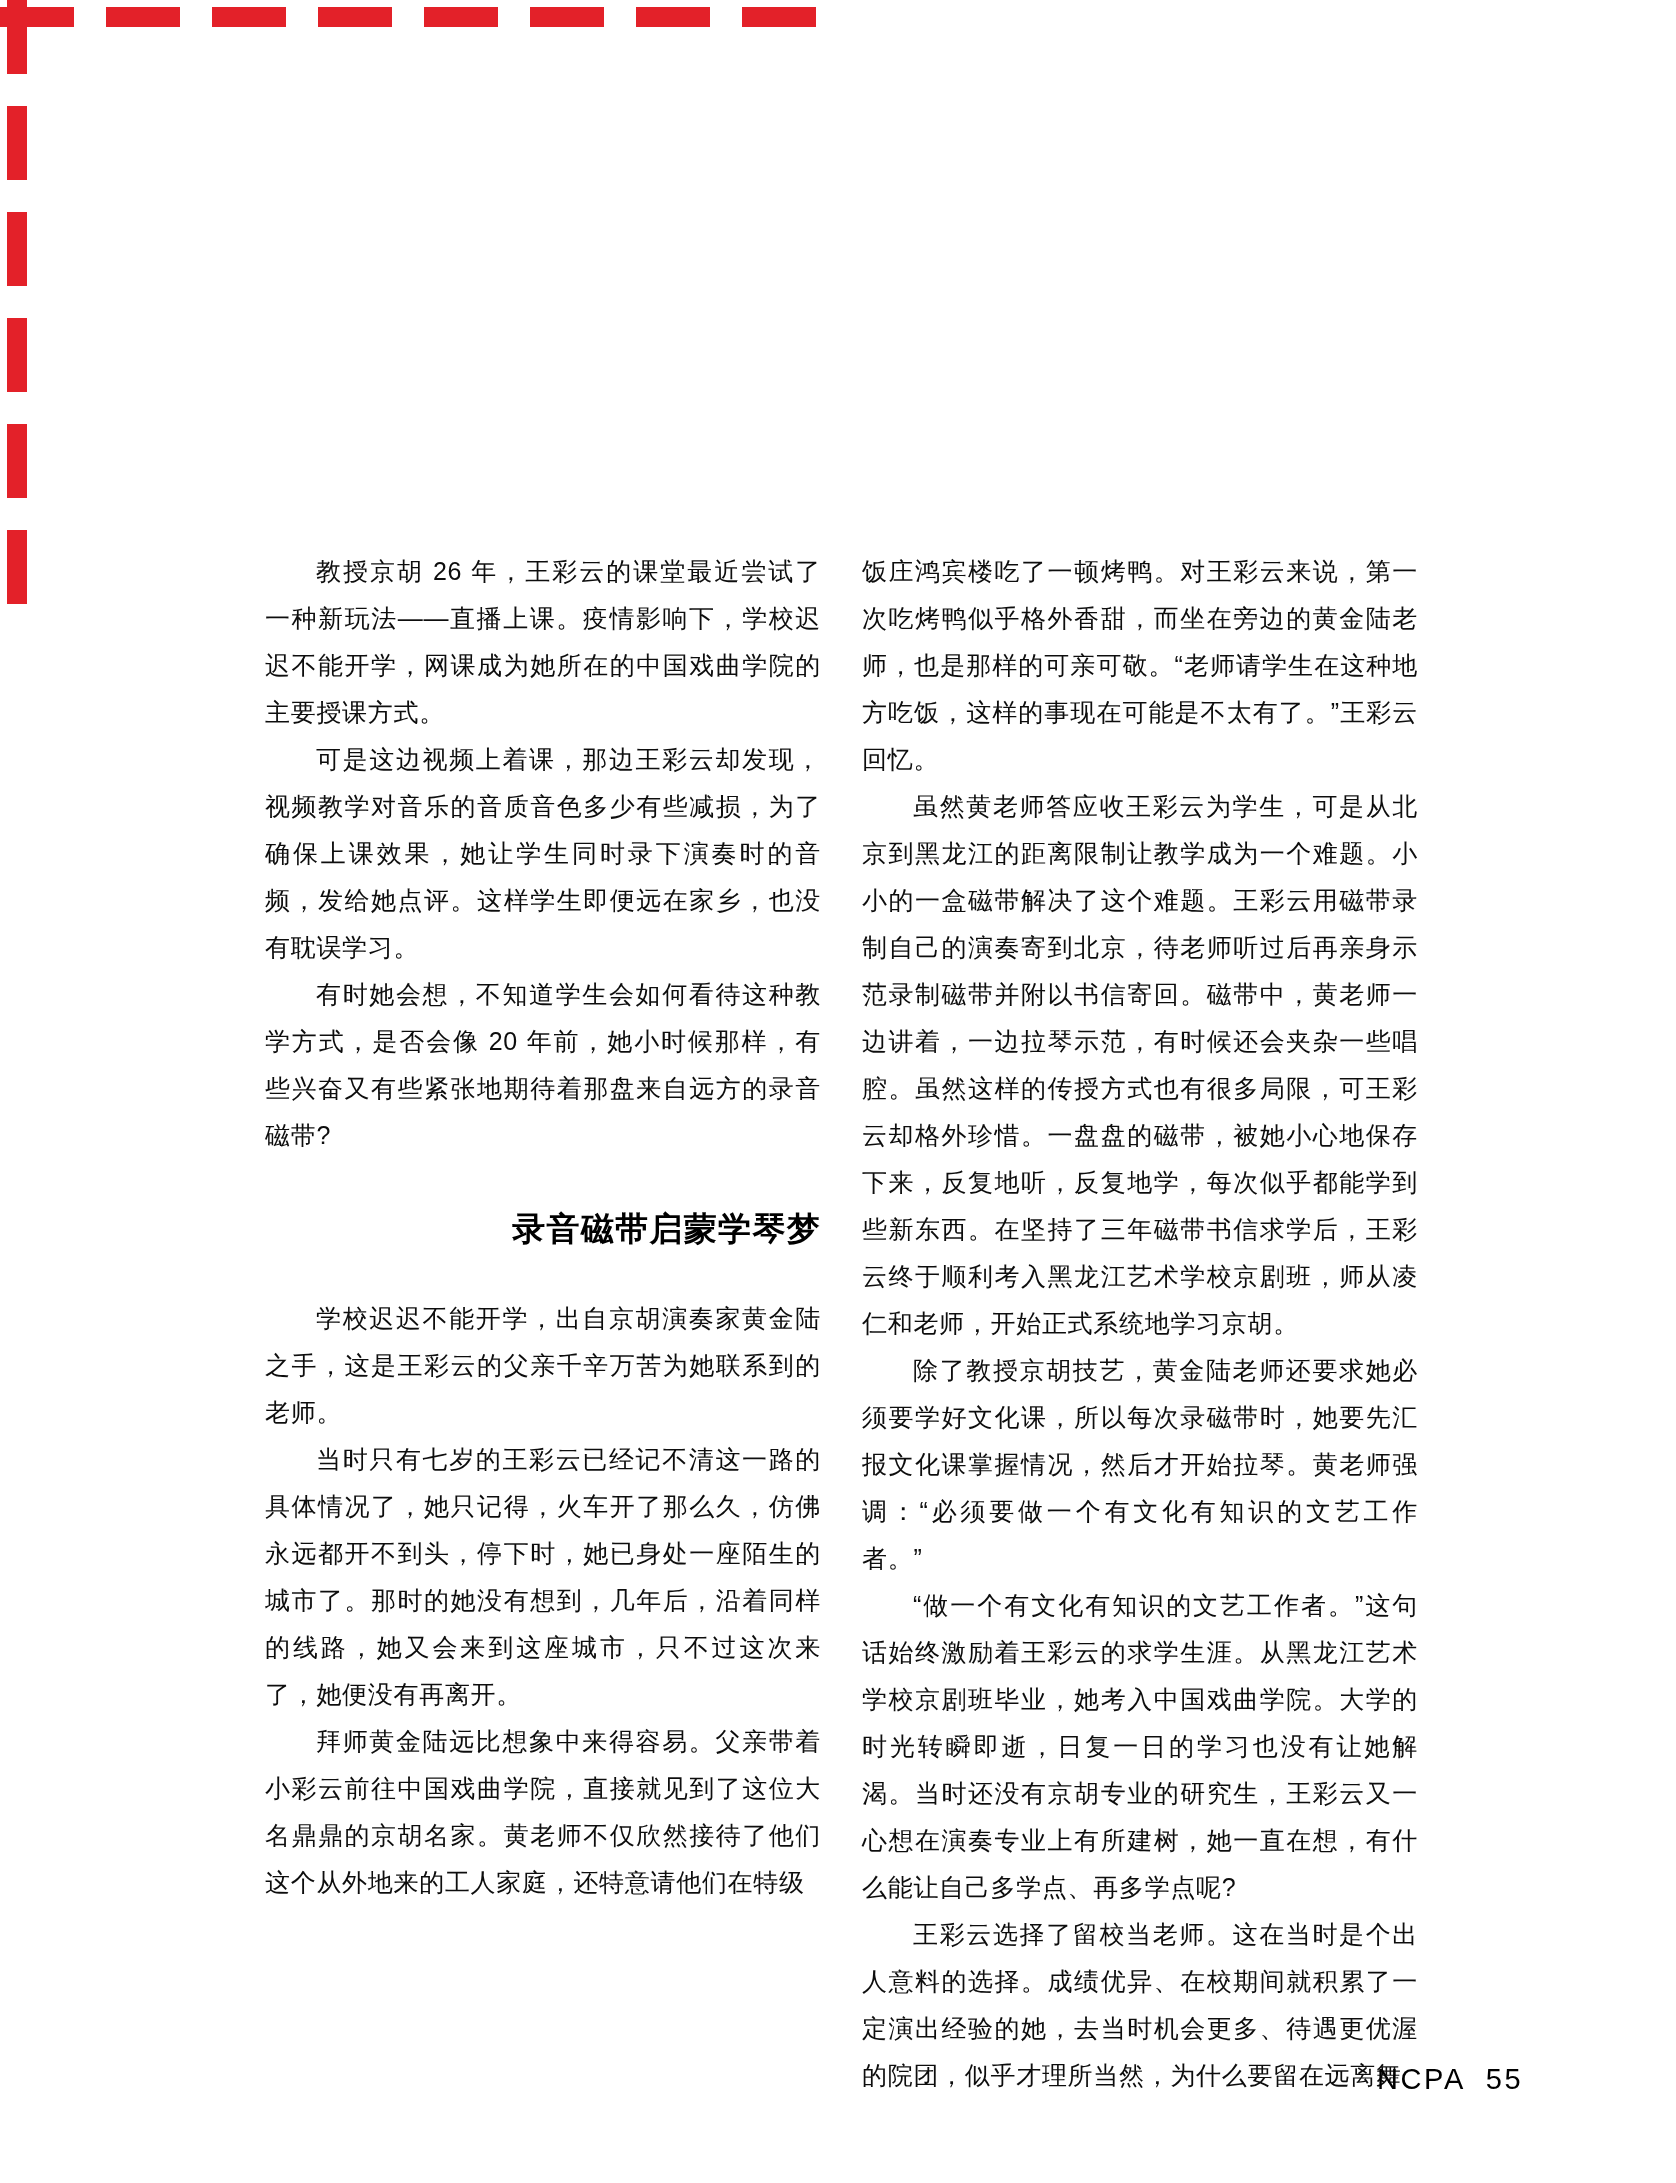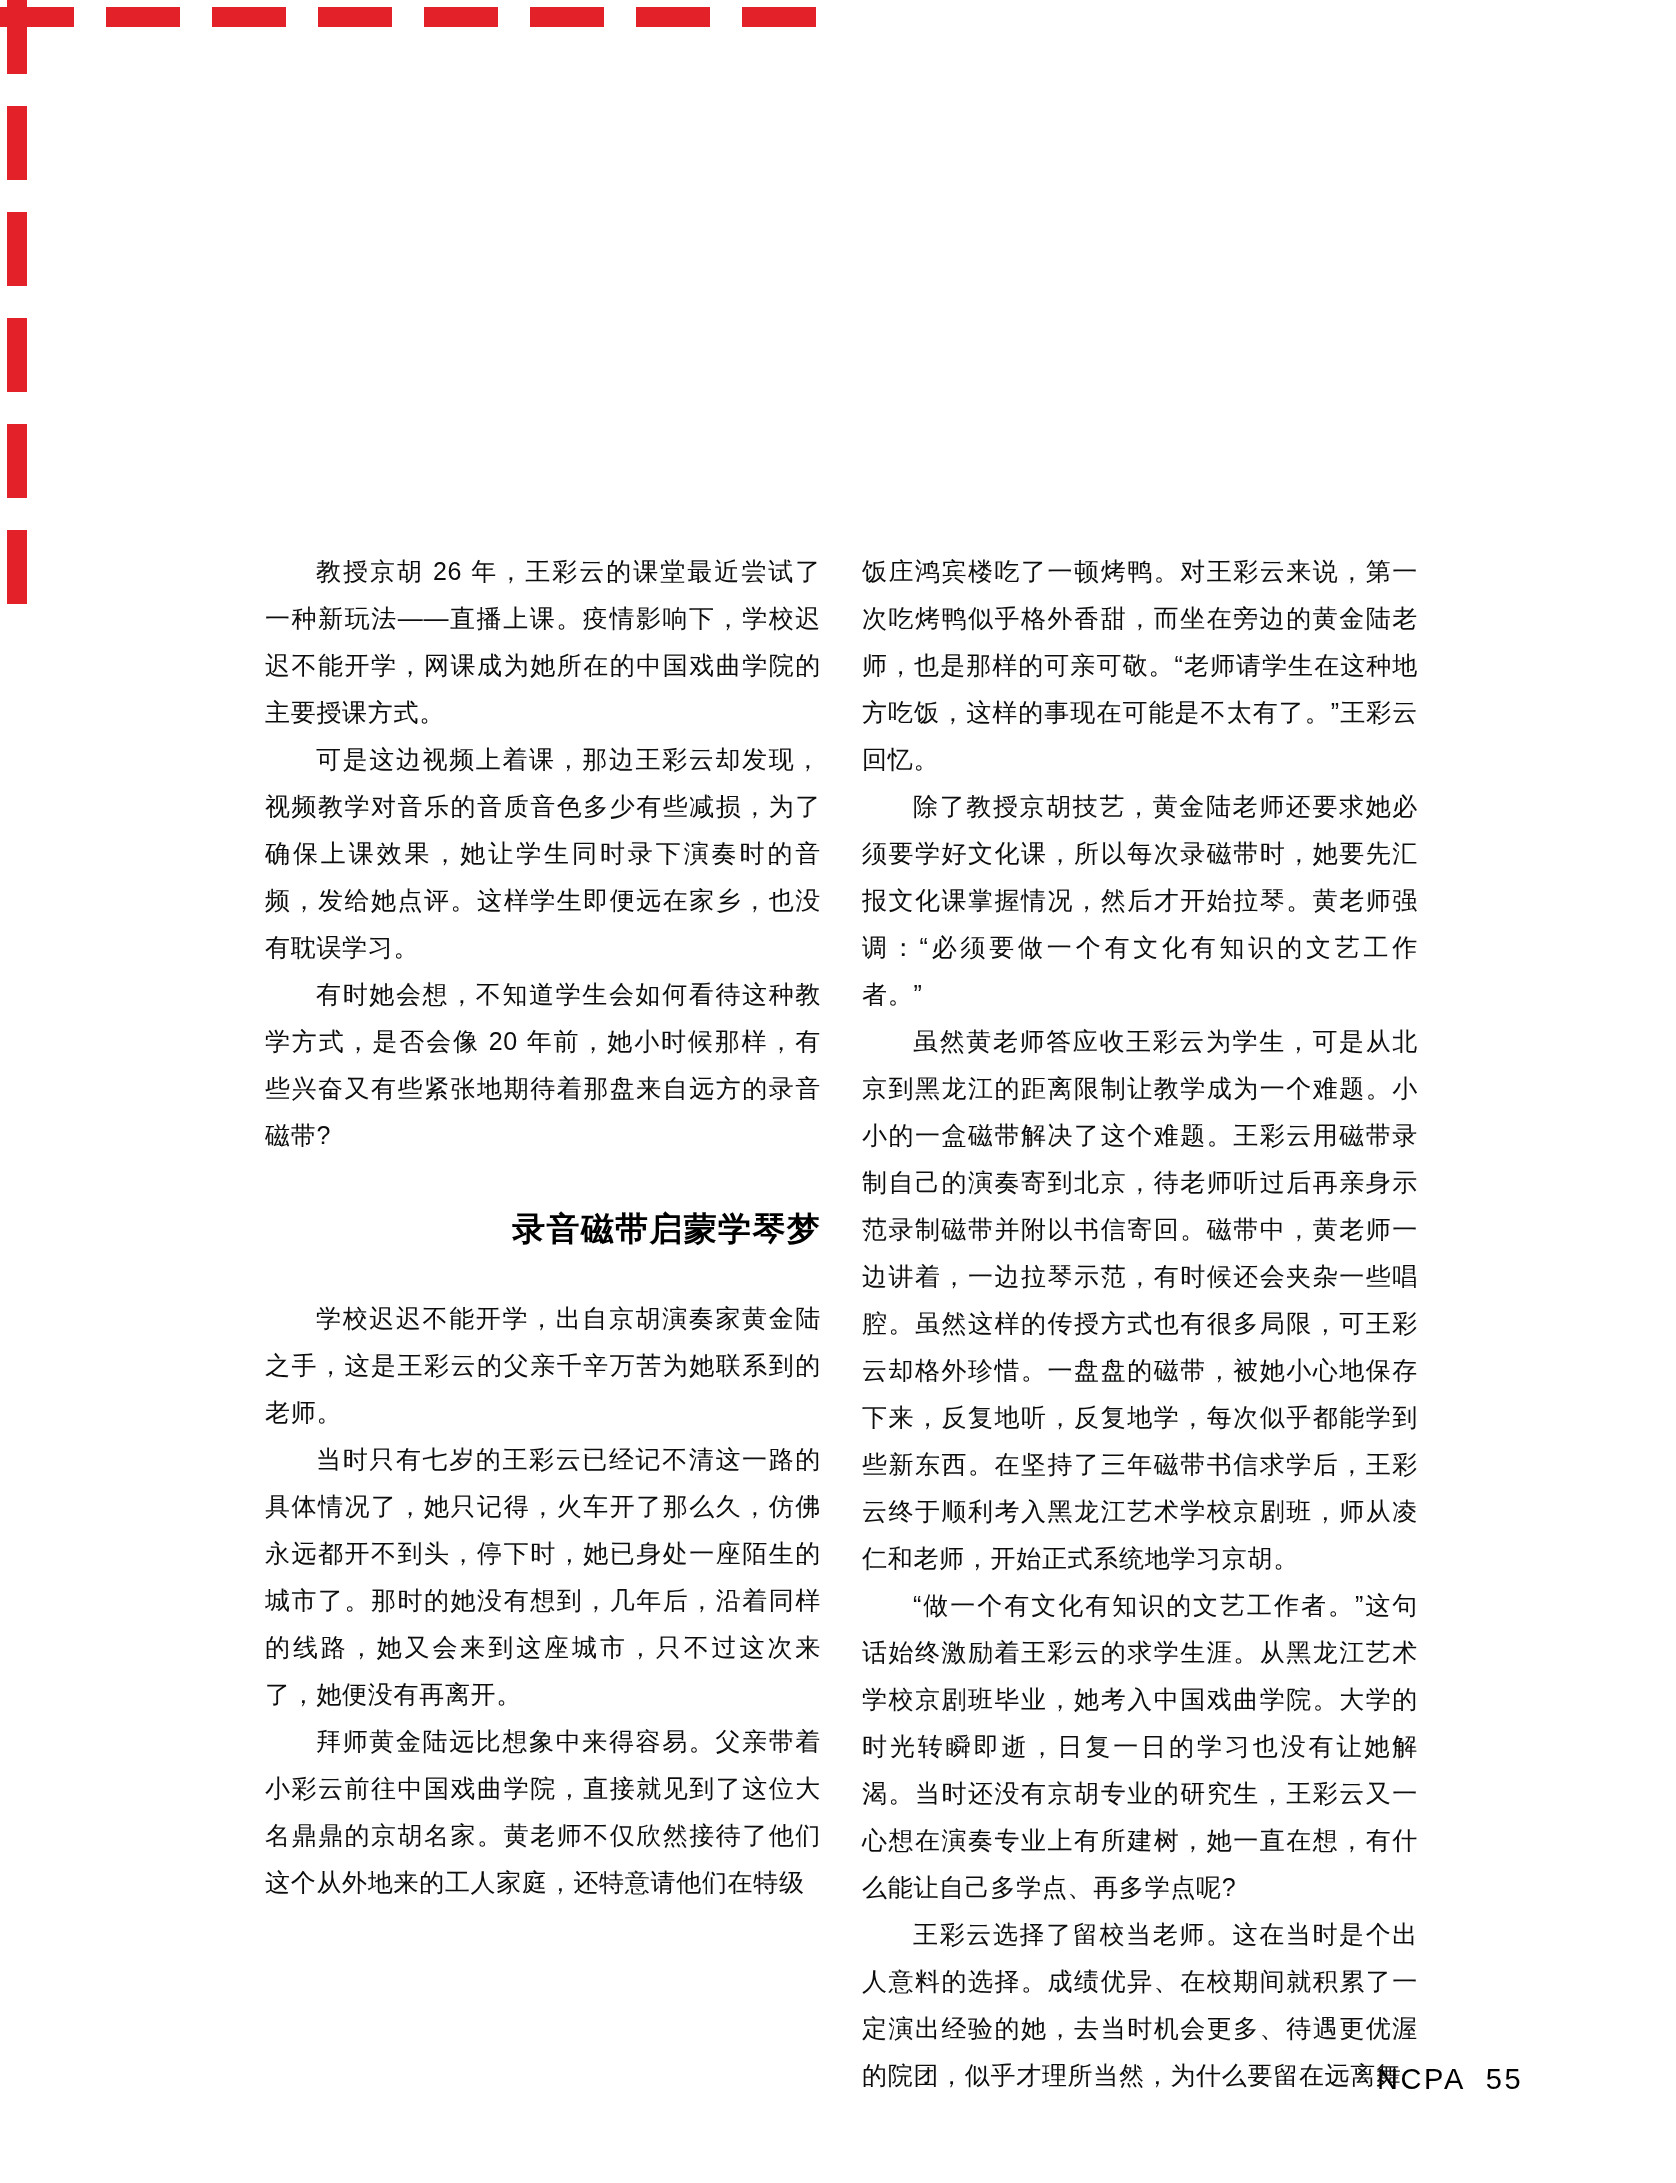--- a/index.html
+++ b/index.html
@@ -79,22 +79,22 @@
     <p class="indent">可是这边视频上着课，那边王彩云却发现，视频教学对音乐的音质音色多少有些减损，为了确保上课效果，她让学生同时录下演奏时的音频，发给她点评。这样学生即便远在家乡，也没有耽误学习。</p>
     <p class="indent">有时她会想，不知道学生会如何看待这种教学方式，是否会像 20 年前，她小时候那样，有些兴奋又有些紧张地期待着那盘来自远方的录音磁带?</p>
     <h2 class="section-heading">录音磁带启蒙学琴梦</h2>
     <p class="indent">学校迟迟不能开学，出自京胡演奏家黄金陆之手，这是王彩云的父亲千辛万苦为她联系到的老师。</p>
     <p class="indent">当时只有七岁的王彩云已经记不清这一路的具体情况了，她只记得，火车开了那么久，仿佛永远都开不到头，停下时，她已身处一座陌生的城市了。那时的她没有想到，几年后，沿着同样的线路，她又会来到这座城市，只不过这次来了，她便没有再离开。</p>
     <p class="indent">拜师黄金陆远比想象中来得容易。父亲带着小彩云前往中国戏曲学院，直接就见到了这位大名鼎鼎的京胡名家。黄老师不仅欣然接待了他们这个从外地来的工人家庭，还特意请他们在特级</p>
   </div>
 
   <div class="col col-right">
     <p>饭庄鸿宾楼吃了一顿烤鸭。对王彩云来说，第一次吃烤鸭似乎格外香甜，而坐在旁边的黄金陆老师，也是那样的可亲可敬。“老师请学生在这种地方吃饭，这样的事现在可能是不太有了。”王彩云回忆。</p>
+    <p class="indent">虽然黄老师答应收王彩云为学生，可是从北京到黑龙江的距离限制让教学成为一个难题。小小的一盒磁带解决了这个难题。王彩云用磁带录制自己的演奏寄到北京，待老师听过后再亲身示范录制磁带并附以书信寄回。磁带中，黄老师一边讲着，一边拉琴示范，有时候还会夹杂一些唱腔。虽然这样的传授方式也有很多局限，可王彩云却格外珍惜。一盘盘的磁带，被她小心地保存下来，反复地听，反复地学，每次似乎都能学到些新东西。在坚持了三年磁带书信求学后，王彩云终于顺利考入黑龙江艺术学校京剧班，师从凌仁和老师，开始正式系统地学习京胡。</p>
     <p class="indent">除了教授京胡技艺，黄金陆老师还要求她必须要学好文化课，所以每次录磁带时，她要先汇报文化课掌握情况，然后才开始拉琴。黄老师强调：“必须要做一个有文化有知识的文艺工作者。”</p>
-    <p class="indent">虽然黄老师答应收王彩云为学生，可是从北京到黑龙江的距离限制让教学成为一个难题。小小的一盒磁带解决了这个难题。王彩云用磁带录制自己的演奏寄到北京，待老师听过后再亲身示范录制磁带并附以书信寄回。磁带中，黄老师一边讲着，一边拉琴示范，有时候还会夹杂一些唱腔。虽然这样的传授方式也有很多局限，可王彩云却格外珍惜。一盘盘的磁带，被她小心地保存下来，反复地听，反复地学，每次似乎都能学到些新东西。在坚持了三年磁带书信求学后，王彩云终于顺利考入黑龙江艺术学校京剧班，师从凌仁和老师，开始正式系统地学习京胡。</p>
     <p class="indent">“做一个有文化有知识的文艺工作者。”这句话始终激励着王彩云的求学生涯。从黑龙江艺术学校京剧班毕业，她考入中国戏曲学院。大学的时光转瞬即逝，日复一日的学习也没有让她解渴。当时还没有京胡专业的研究生，王彩云又一心想在演奏专业上有所建树，她一直在想，有什么能让自己多学点、再多学点呢?</p>
     <p class="indent">王彩云选择了留校当老师。这在当时是个出人意料的选择。成绩优异、在校期间就积累了一定演出经验的她，去当时机会更多、待遇更优渥的院团，似乎才理所当然，为什么要留在远离舞</p>
   </div>
 
   <div class="footer">
     <span>NCPA</span><span class="pagenum">55</span>
   </div>
 
 </div>
 

